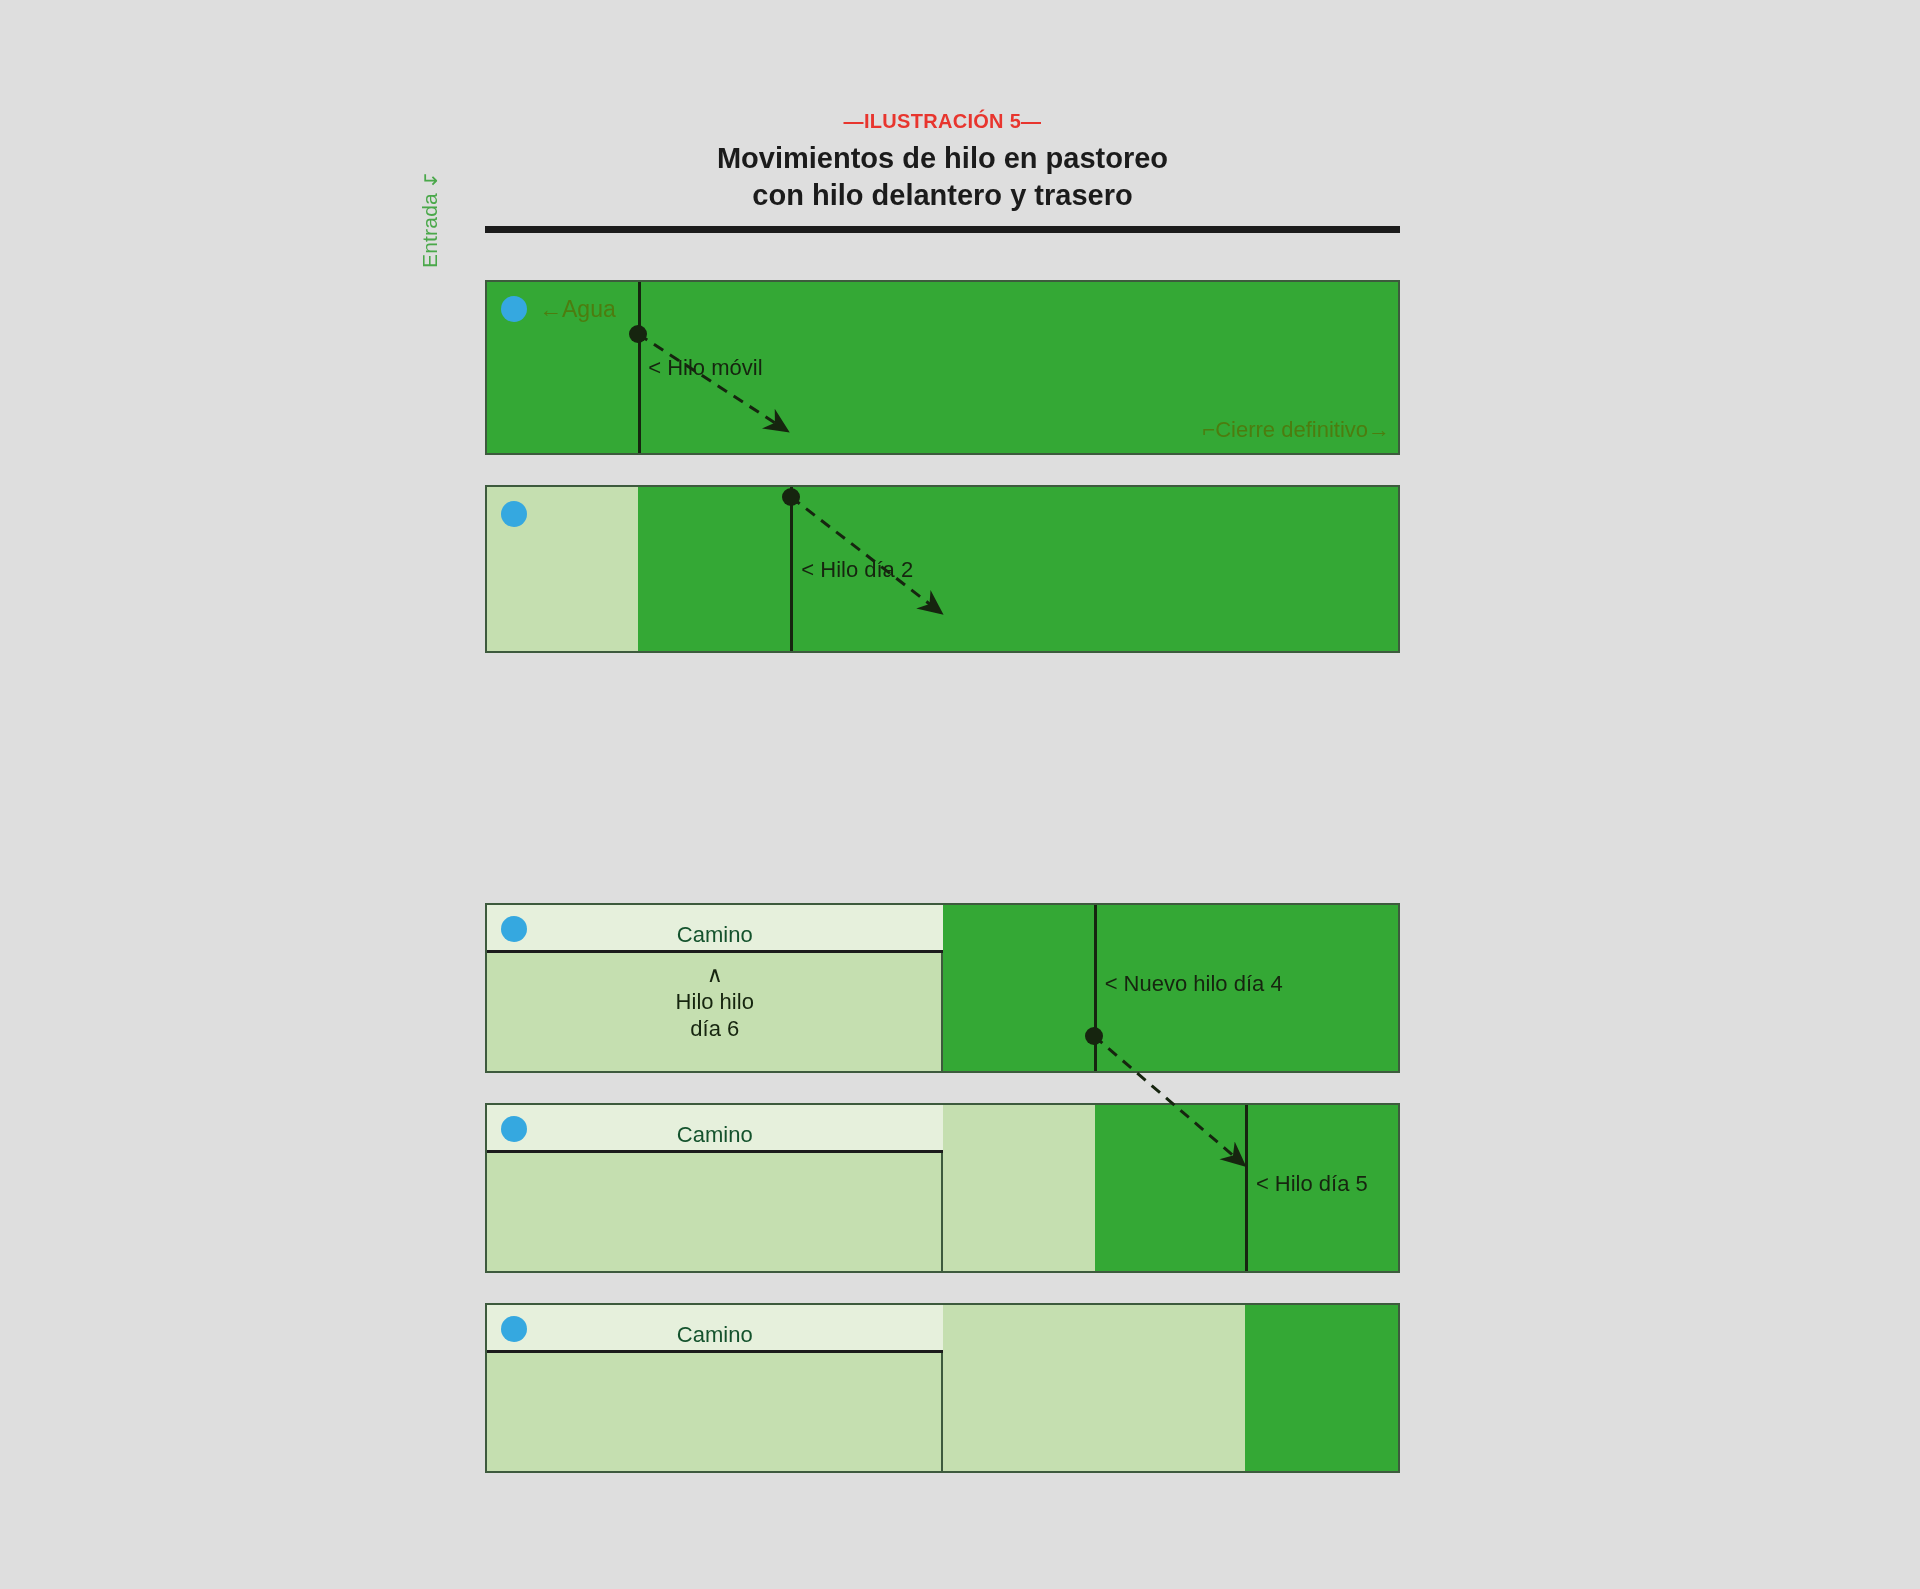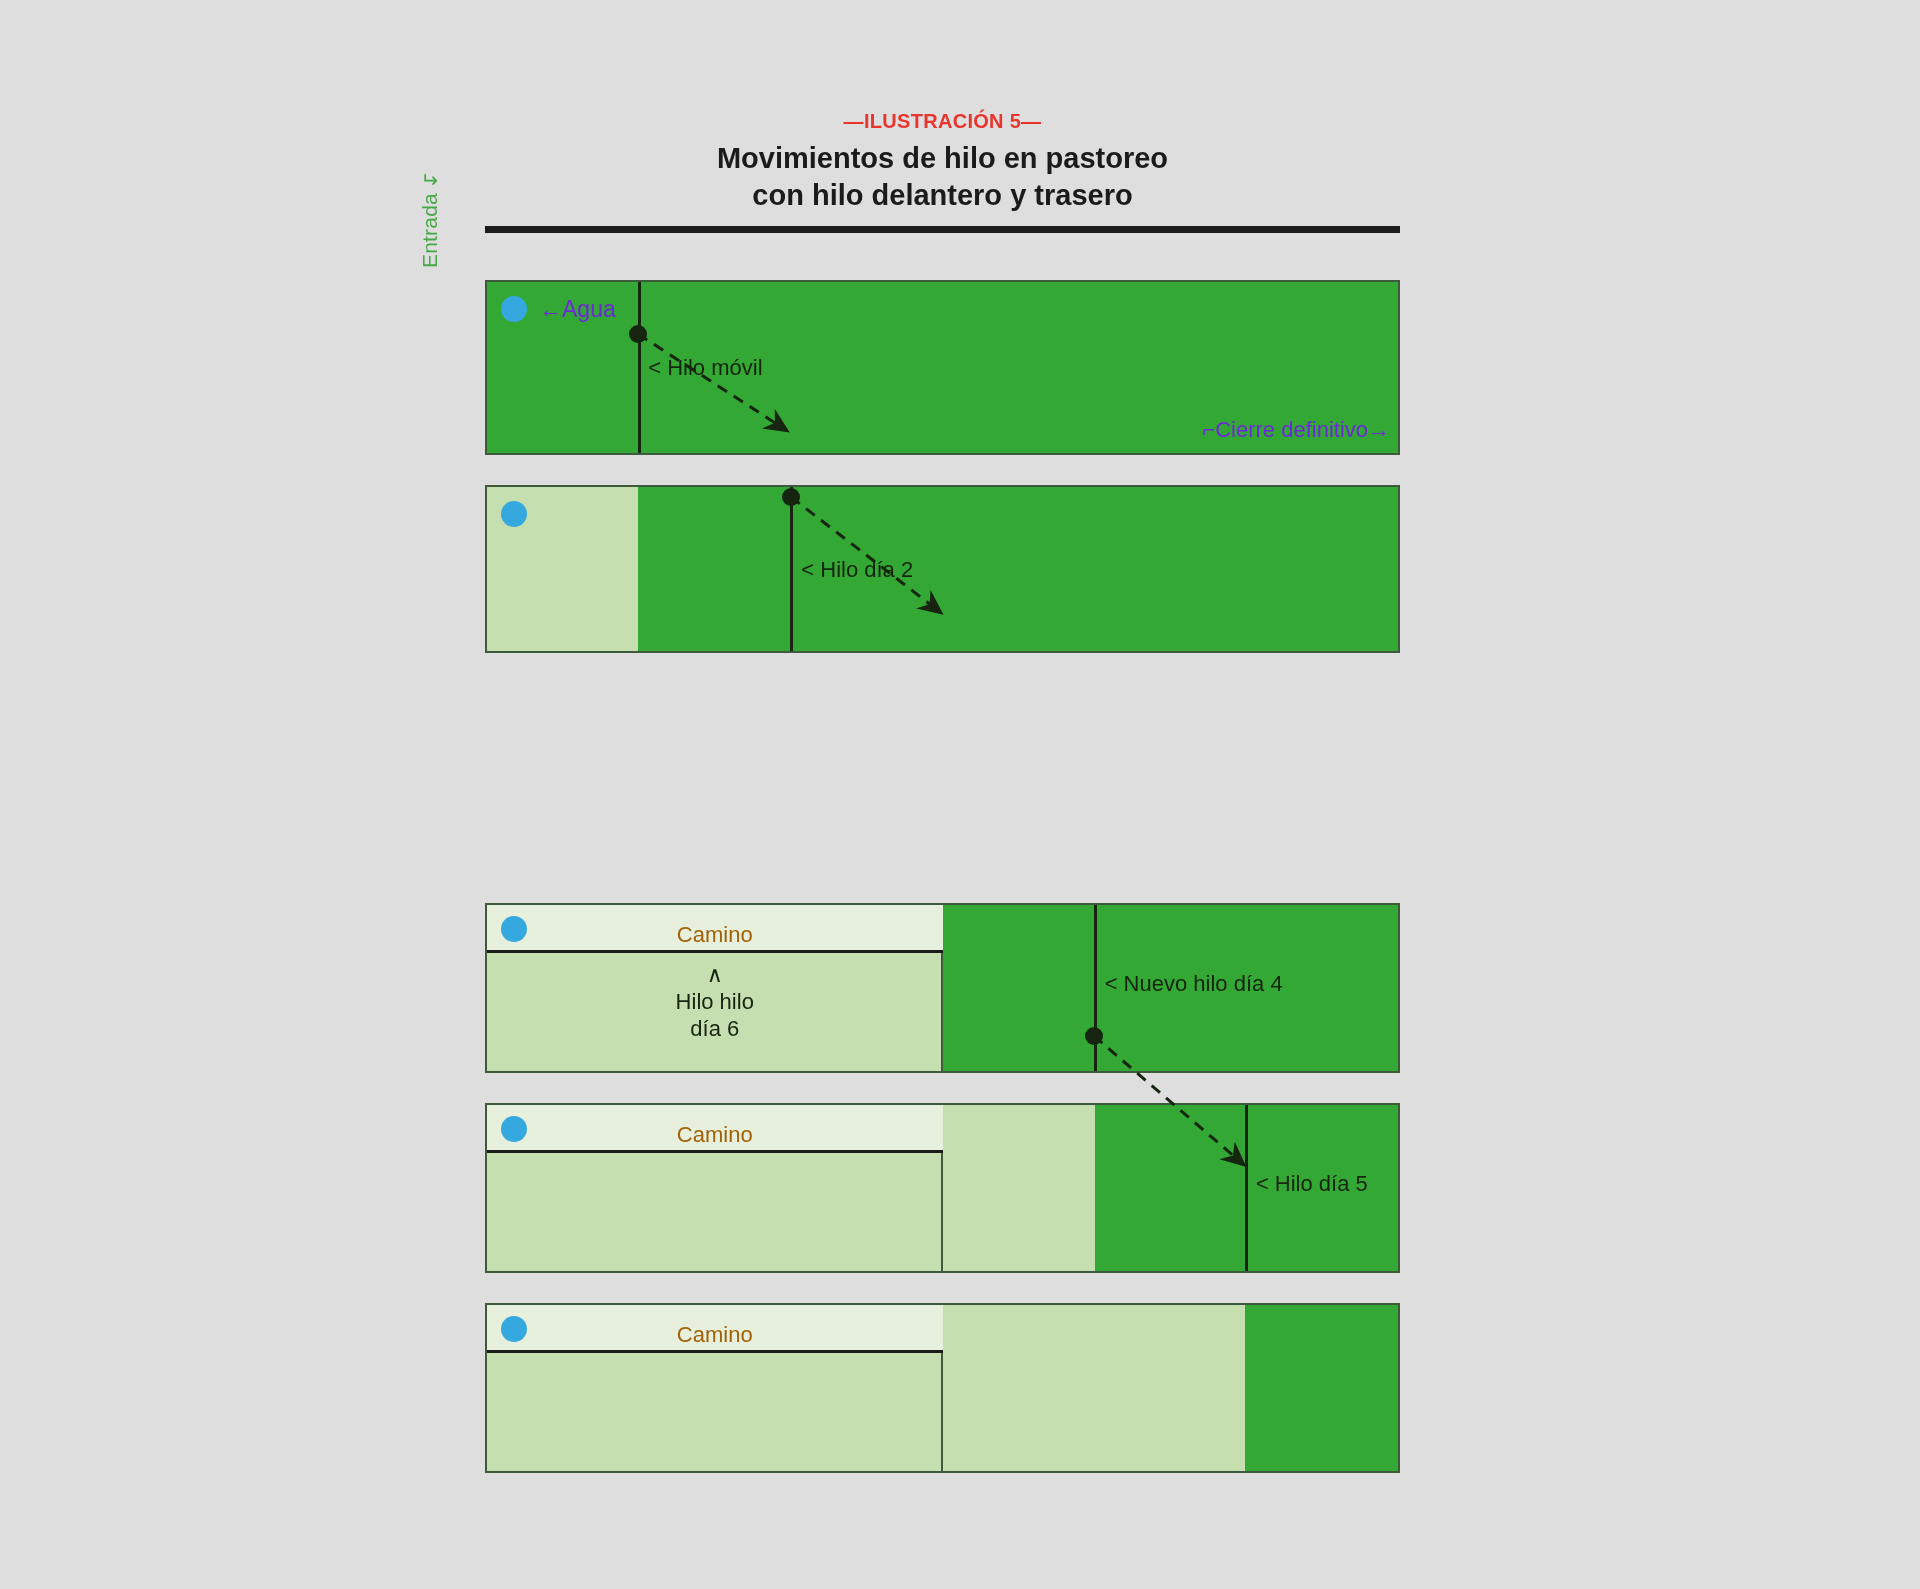--- a/index.html
+++ b/index.html
@@ -46,36 +46,36 @@
 
   
   .camino{
     position:absolute;left:0;top:0;height:48px;
     background:#e6f0dc;border-bottom:3px solid #1b1b1b;
     box-sizing:border-box;
   }
   .camino-label{
     position:absolute;left:0;top:0;width:100%;height:60px;
     display:flex;align-items:center;justify-content:center;
-    color:#a16207;font-size:22px;
+    color:#14532d;font-size:22px;
   }
   .camino-sub{position:absolute;background:#c5dfb0;box-sizing:border-box;}
 
   
   .dot{
     position:absolute;width:26px;height:26px;border-radius:50%;
     background:#35a8e0;
   }
 
   
   .wire{position:absolute;width:3px;background:#16250f;}
 
   
   .lbl{position:absolute;font-size:22px;color:#16250f;white-space:nowrap;}
-  .lbl-white{color:#6d28d9;}
+  .lbl-white{color:#4d7c0f;}
   .lbl-c{text-align:center;line-height:1.22;}
 
   
   #overlay{position:absolute;left:0;top:0;width:1920px;height:1589px;
            pointer-events:none;}
 </style>
 </head>
 <body>
 
 <div id="stage">

